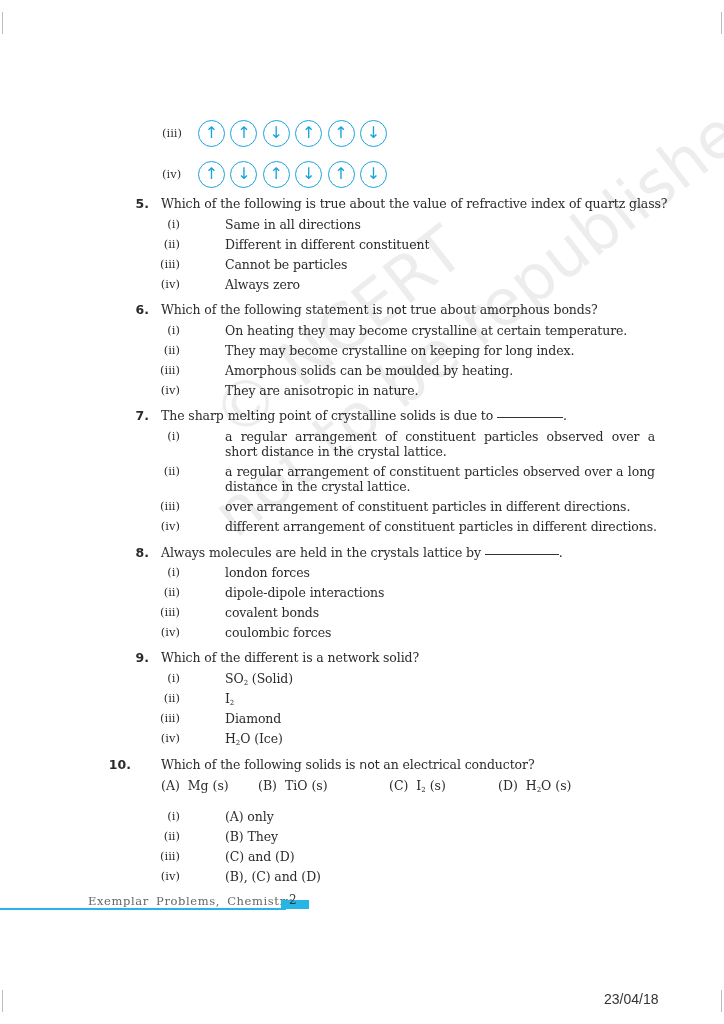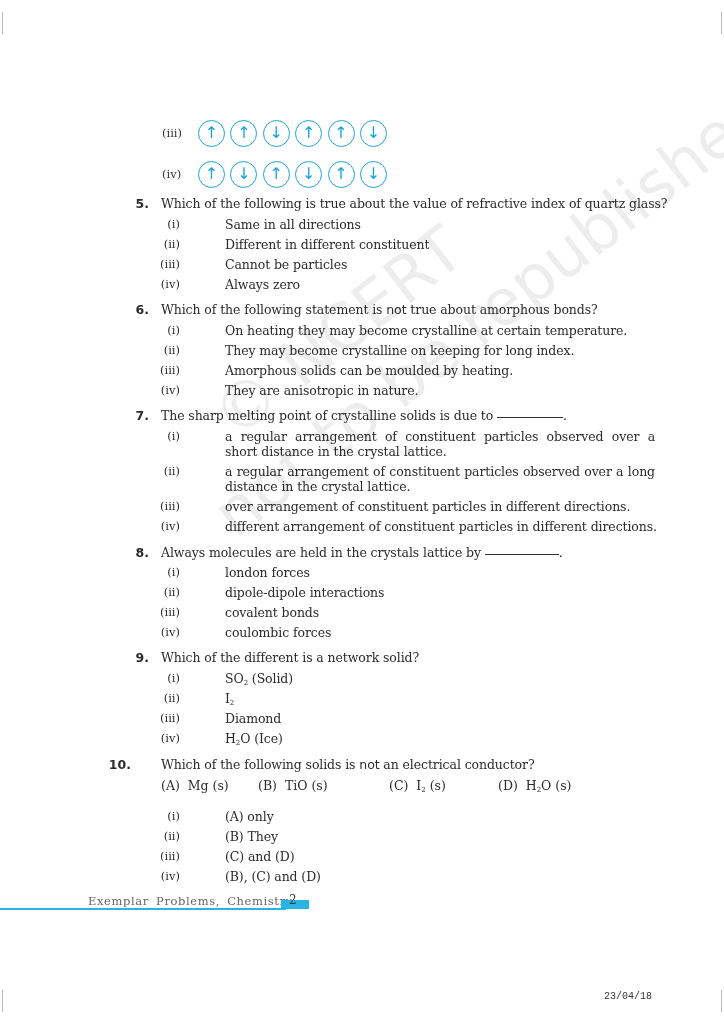--- a/index.html
+++ b/index.html
@@ -35,21 +35,21 @@
   sub { font-size: 7px; vertical-align: -2px; }
   .blank { display: inline-block; border-bottom: 1px solid #333; vertical-align: 2px; }
 
   .choices { position: absolute; top: 778px; left: 0; width: 689px; height: 18px; font-size: 12.5px; }
   .choice { position: absolute; white-space: nowrap; }
 
   .footer-line { position: absolute; left: 0; top: 908px; width: 286px; height: 1.5px; background: #27b5e6; }
   .footer-title { position: absolute; left: 88px; top: 894px; font-size: 11.5px; color: #666; letter-spacing: 0.6px; word-spacing: 3px; }
   .footer-page { position: absolute; left: 281px; top: 900px; width: 28px; height: 9px; background: #27b5e6; }
   .footer-num { position: absolute; left: 289px; top: 893px; font-size: 12px; color: #333; }
-  .date { position: absolute; left: 604px; top: 991px; font-family: Liberation Mono, monospace; font-size: 10px; color: #333; }
+  .date { position: absolute; left: 604px; top: 991px; font-family: Liberation Sans, sans-serif; font-size: 14px; color: #333; }
 </style>
 </head>
 <body>
 
 <div class="crop-mark" style="left:2px;top:12px;height:22px;"></div>
 <div class="crop-mark" style="left:721px;top:12px;height:22px;"></div>
 <div class="crop-mark" style="left:2px;top:990px;height:22px;"></div>
 <div class="crop-mark" style="left:721px;top:990px;height:22px;"></div>
 
 <div class="watermark">

